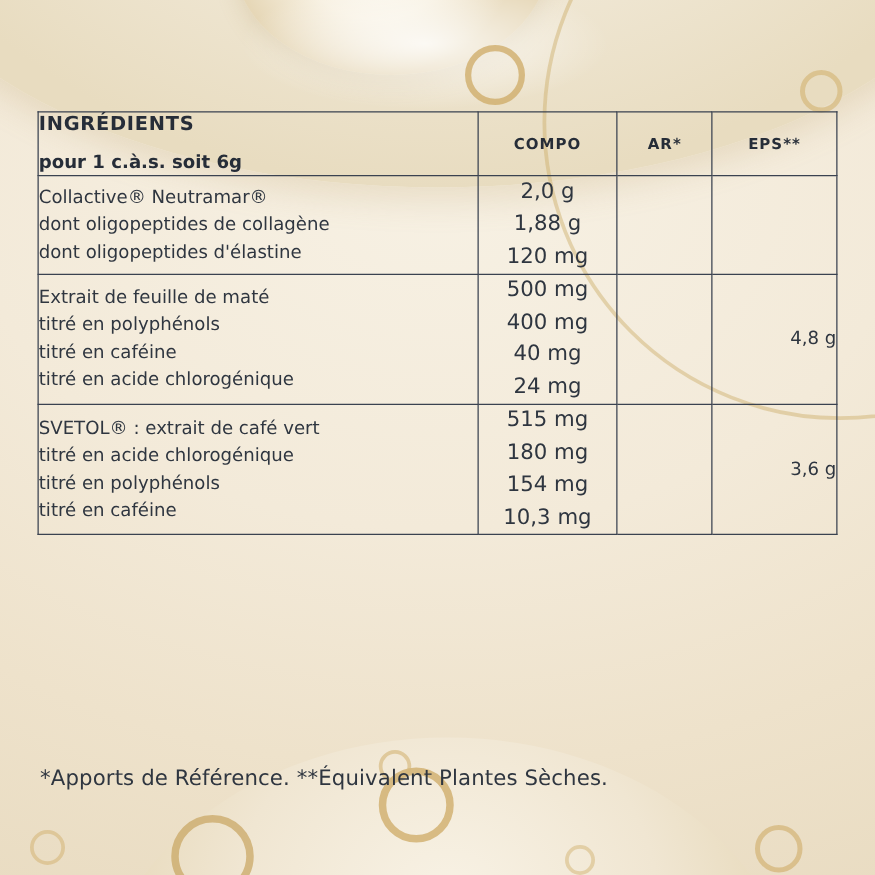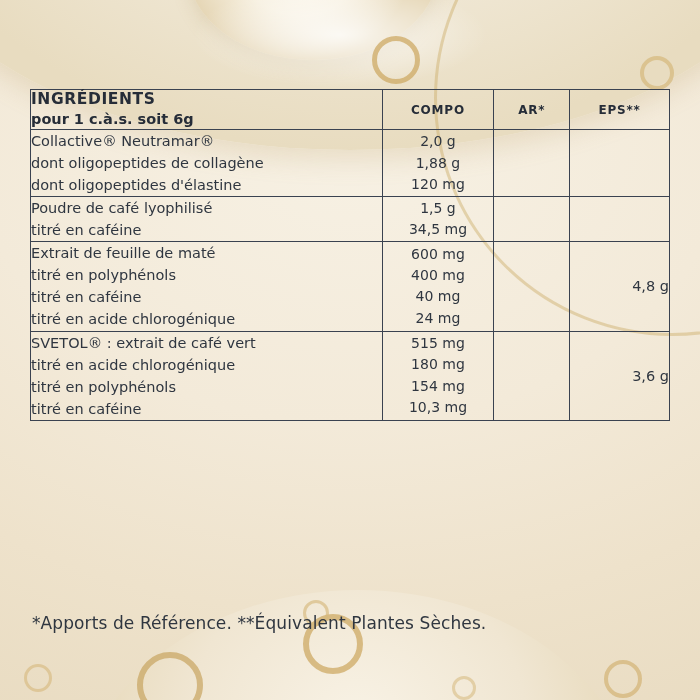--- a/index.html
+++ b/index.html
@@ -129,41 +129,41 @@
     font-weight: bold;
     letter-spacing: 0.6px;
     color: #262d38;
     line-height: 1.25;
   }
   .head-sub {
     font-size: 14.5px;
     font-weight: bold;
     color: #262d38;
     line-height: 1.3;
-    margin-top: 1px;
+    margin-top: 12px;
   }
   .head-small {
     font-size: 12px;
     font-weight: bold;
     letter-spacing: 0.8px;
     text-align: center;
     color: #262d38;
     padding: 14px 4px;
   }
 
   .ing-cell {
     padding: 11px 0 11px 14px;
     font-size: 14.5px;
     line-height: 1.52;
     color: #2f3640;
     margin-left: 31px;
   }
   .val-cell {
     padding: 11px 6px;
-    font-size: 14px;
+    font-size: 17px;
     line-height: 1.52;
     text-align: center;
     color: #2f3640;
   }
   .mini-cell {
     padding: 11px 6px;
     font-size: 14.5px;
     text-align: right;
     color: #2f3640;
   }
@@ -236,42 +236,30 @@
             </td>
             <td class="val-cell">
               <span class="line">2,0 g</span>
               <span class="line">1,88 g</span>
               <span class="line">120 mg</span>
             </td>
             <td class="mini-cell"></td>
             <td class="mini-cell"></td>
           </tr>
 
-          <tr>
-            <td class="ing-cell">
-              <span class="line">Poudre de café lyophilisé</span>
-              <span class="line">titré en caféine</span>
-            </td>
-            <td class="val-cell">
-              <span class="line">1,5 g</span>
-              <span class="line">34,5 mg</span>
-            </td>
-            <td class="mini-cell"></td>
-            <td class="mini-cell"></td>
-          </tr>
 
           <tr>
             <td class="ing-cell">
               <span class="line">Extrait de feuille de maté</span>
               <span class="line">titré en polyphénols</span>
               <span class="line">titré en caféine</span>
               <span class="line">titré en acide chlorogénique</span>
             </td>
             <td class="val-cell">
-              <span class="line">600 mg</span>
+              <span class="line">500 mg</span>
               <span class="line">400 mg</span>
               <span class="line">40 mg</span>
               <span class="line">24 mg</span>
             </td>
             <td class="mini-cell"></td>
             <td class="mini-cell">4,8 g</td>
           </tr>
 
           <tr>
             <td class="ing-cell">

